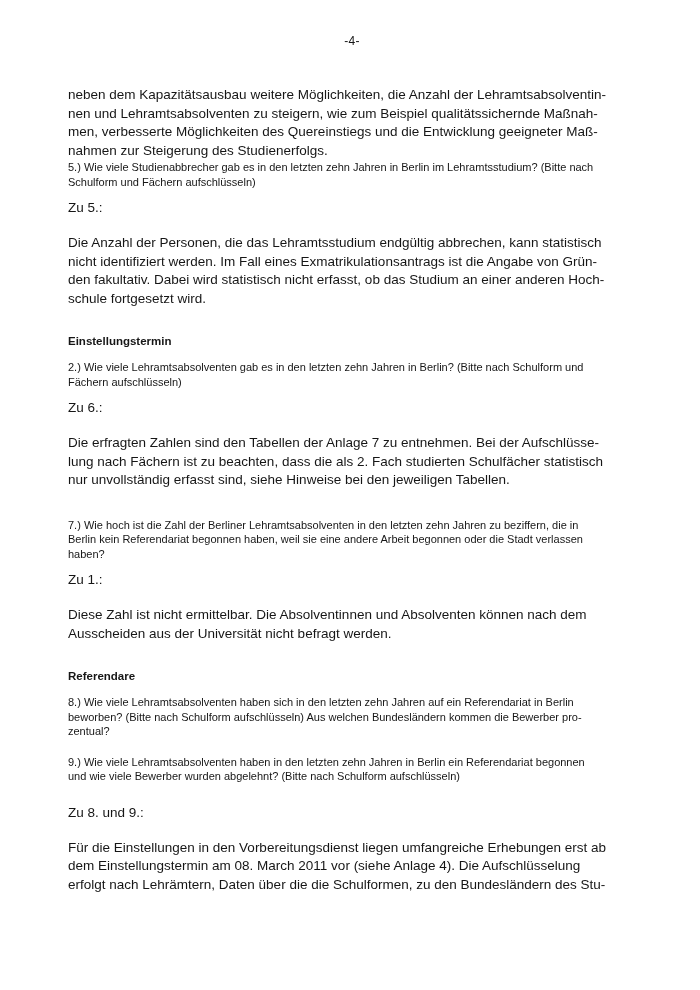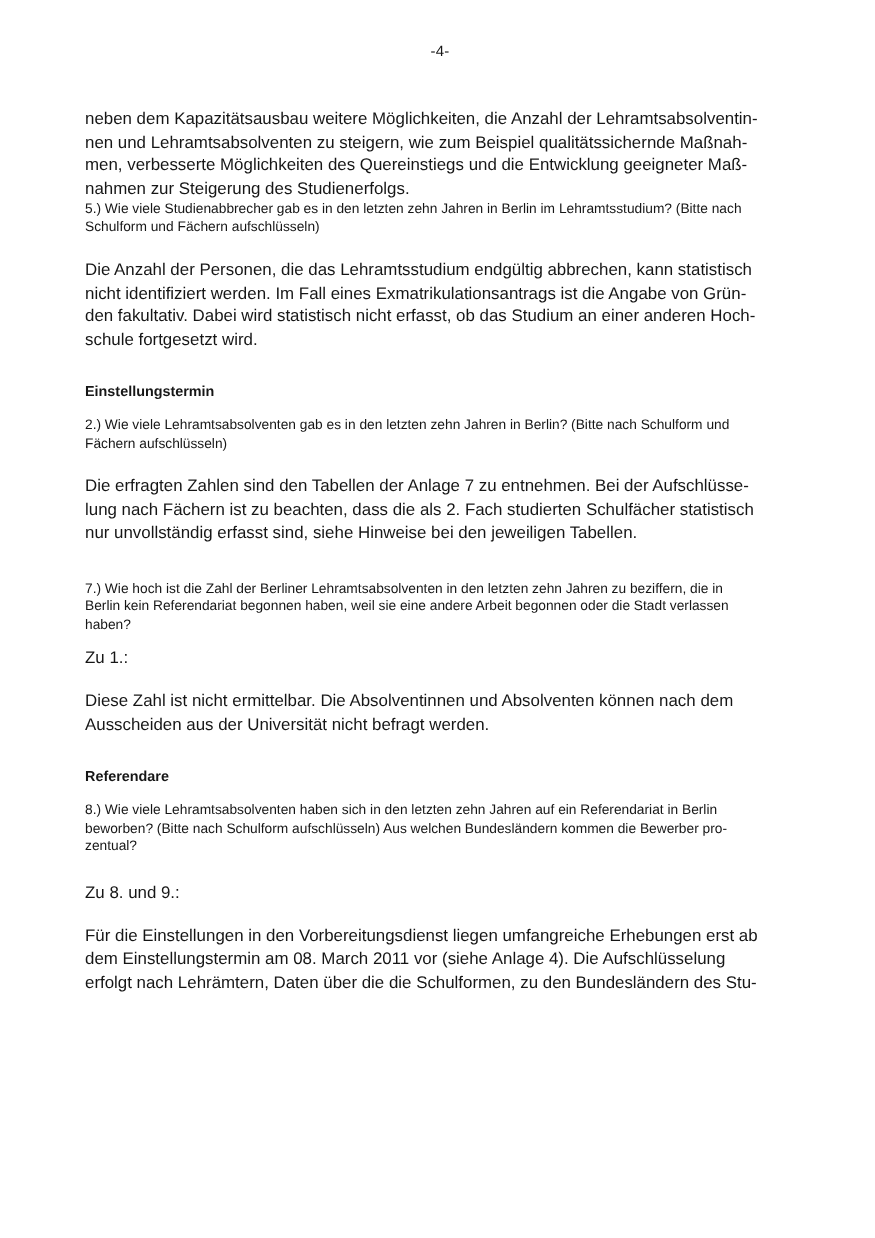--- a/index.html
+++ b/index.html
@@ -66,51 +66,55 @@
   <div>
 
     <p class="body-text">neben dem Kapazitätsausbau weitere Möglichkeiten, die Anzahl der Lehramtsabsolventin-
 nen und Lehramtsabsolventen zu steigern, wie zum Beispiel qualitätssichernde Maßnah-
 men, verbesserte Möglichkeiten des Quereinstiegs und die Entwicklung geeigneter Maß-
 nahmen zur Steigerung des Studienerfolgs.</p>
 
     <p class="question-text mt-30">5.) Wie viele Studienabbrecher gab es in den letzten zehn Jahren in Berlin im Lehramtsstudium? (Bitte nach
 Schulform und Fächern aufschlüsseln)</p>
 
+    <p class="answer-label mt-10">Zu 5.:</p>
 
     <p class="body-text mt-18">Die Anzahl der Personen, die das Lehramtsstudium endgültig abbrechen, kann statistisch
 nicht identifiziert werden. Im Fall eines Exmatrikulationsantrags ist die Angabe von Grün-
 den fakultativ. Dabei wird statistisch nicht erfasst, ob das Studium an einer anderen Hoch-
 schule fortgesetzt wird.</p>
 
     <h3 class="section-heading mt-26">Einstellungstermin</h3>
 
     <p class="question-text mt-12">2.) Wie viele Lehramtsabsolventen gab es in den letzten zehn Jahren in Berlin? (Bitte nach Schulform und
 Fächern aufschlüsseln)</p>
 
+    <p class="answer-label mt-10">Zu 6.:</p>
 
     <p class="body-text mt-18">Die erfragten Zahlen sind den Tabellen der Anlage 7 zu entnehmen. Bei der Aufschlüsse-
 lung nach Fächern ist zu beachten, dass die als 2. Fach studierten Schulfächer statistisch
 nur unvollständig erfasst sind, siehe Hinweise bei den jeweiligen Tabellen.</p>
 
     <p class="question-text mt-28">7.) Wie hoch ist die Zahl der Berliner Lehramtsabsolventen in den letzten zehn Jahren zu beziffern, die in
 Berlin kein Referendariat begonnen haben, weil sie eine andere Arbeit begonnen oder die Stadt verlassen
 haben?</p>
 
     <p class="answer-label mt-10">Zu 1.:</p>
 
     <p class="body-text mt-18">Diese Zahl ist nicht ermittelbar. Die Absolventinnen und Absolventen können nach dem
 Ausscheiden aus der Universität nicht befragt werden.</p>
 
     <h3 class="section-heading mt-26">Referendare</h3>
 
     <p class="question-text mt-12">8.) Wie viele Lehramtsabsolventen haben sich in den letzten zehn Jahren auf ein Referendariat in Berlin
 beworben? (Bitte nach Schulform aufschlüsseln) Aus welchen Bundesländern kommen die Bewerber pro-
 zentual?</p>
 
+    <p class="question-text mt-16">9.) Wie viele Lehramtsabsolventen haben in den letzten zehn Jahren in Berlin ein Referendariat begonnen
+und wie viele Bewerber wurden abgelehnt? (Bitte nach Schulform aufschlüsseln)</p>
 
     <p class="answer-label mt-20">Zu 8. und 9.:</p>
 
     <p class="body-text mt-18">Für die Einstellungen in den Vorbereitungsdienst liegen umfangreiche Erhebungen erst ab
 dem Einstellungstermin am 08. March 2011 vor (siehe Anlage 4). Die Aufschlüsselung
 erfolgt nach Lehrämtern, Daten über die die Schulformen, zu den Bundesländern des Stu-</p>
 
   </div>
 </div>
 

